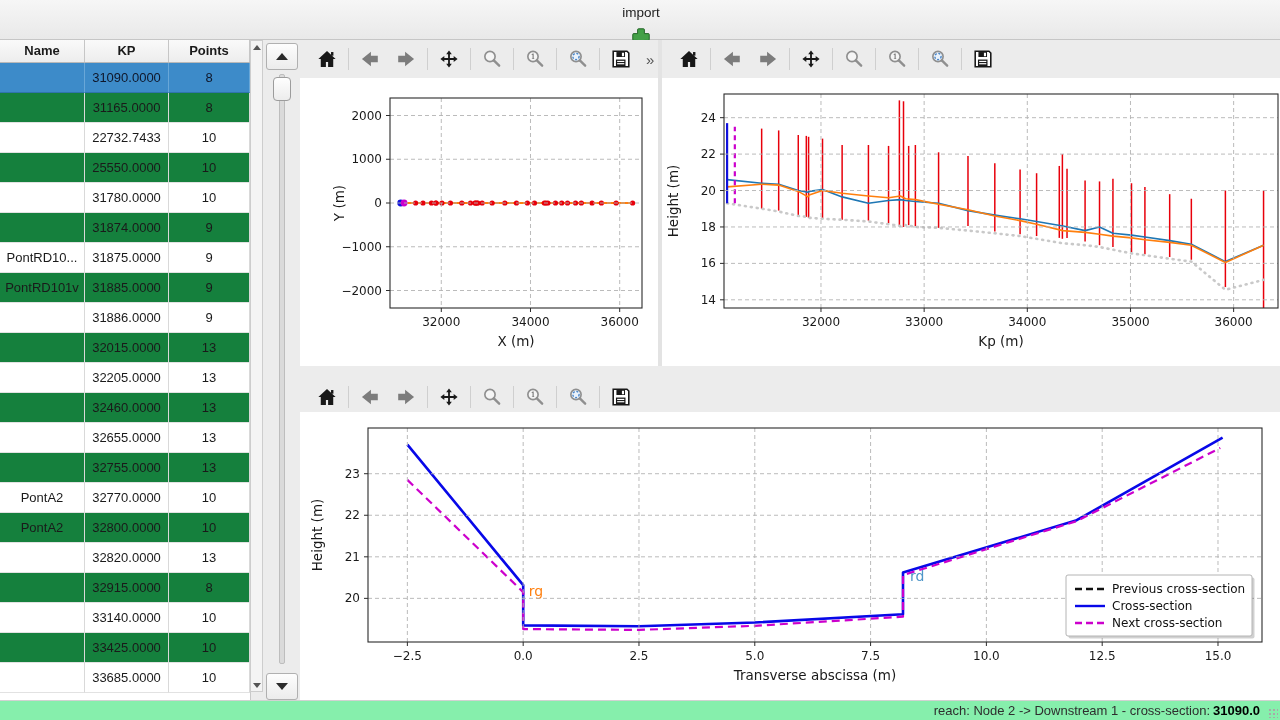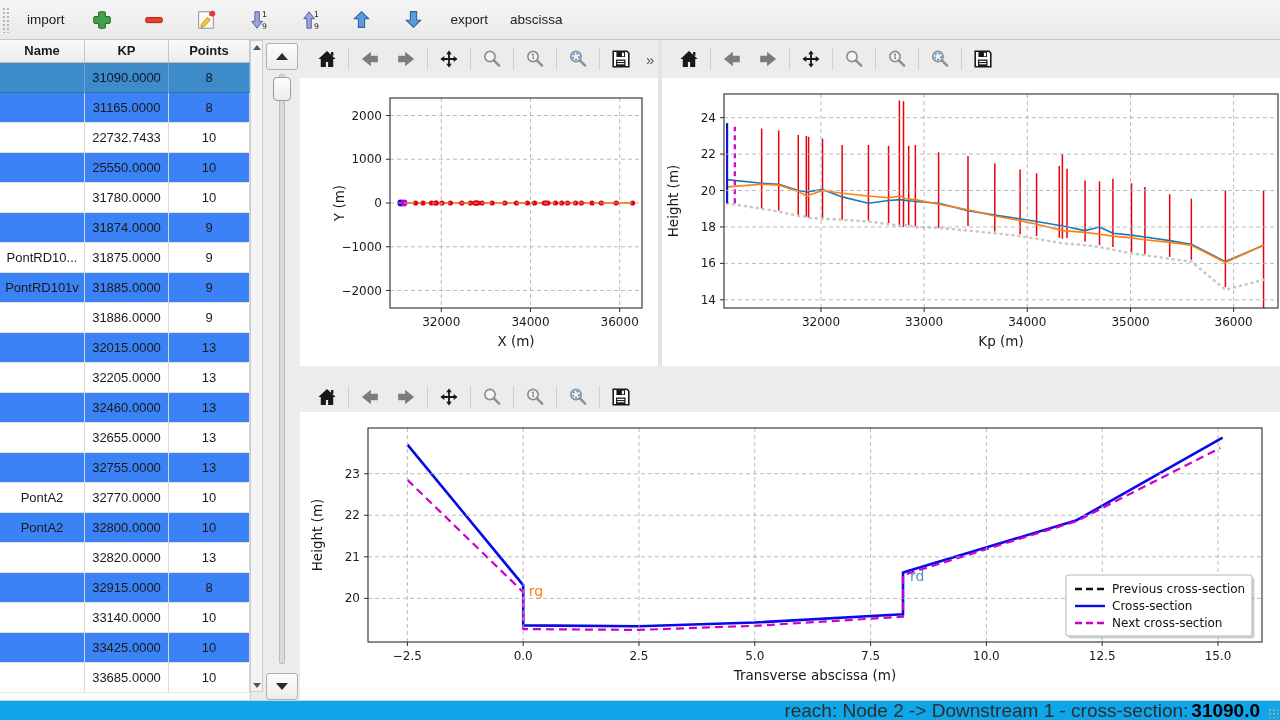--- a/index.html
+++ b/index.html
@@ -3,39 +3,39 @@
 <meta charset="utf-8">
 <style>
   html,body{margin:0;padding:0;}
   body{width:1280px;height:720px;overflow:hidden;background:#ececec;
        font-family:"Liberation Sans",sans-serif;-webkit-font-smoothing:antialiased;}
   #app{position:relative;width:1280px;height:720px;background:#ececec;}
 
   
   #main-toolbar{position:absolute;left:0;top:0;width:1280px;height:40px;
     background:linear-gradient(#f6f6f6,#e9e9e9);border-bottom:1px solid #c6c6c6;
-    display:flex;align-items:center;gap:4px;box-sizing:border-box;padding-left:2px;}
+    display:flex;align-items:center;gap:4px;box-sizing:border-box;padding-left:2px;flex-direction:column;}
   .tb-grip{width:8px;height:26px;margin-right:4px;
     background-image:radial-gradient(#b5b5b5 1px,transparent 1.3px);background-size:4px 4px;}
   .tb-btn{display:flex;align-items:center;justify-content:center;height:30px;min-width:30px;
     padding:0 8px;border:1px solid transparent;border-radius:3px;background:transparent;
     font-size:13.5px;color:#1c1c1c;cursor:default;}
   .tb-btn svg{display:block;}
 
   
   #left-panel{position:absolute;left:0;top:40px;width:300px;height:569px;background:#ececec;}
   #cs-table{position:absolute;left:0;top:0;width:250px;height:660px;background:#fff;
     border-right:1px solid #c9c9c9;font-size:13px;color:#1a1a1a;overflow:hidden;}
   .t-row{display:grid;grid-template-columns:85px 84px 81px;height:30px;line-height:30px;}
   .t-row.head{height:22px;line-height:22px;background:linear-gradient(#fafafa,#ededed);
     font-weight:bold;border-bottom:1px solid #b9b9b9;}
   .t-cell{text-align:center;border-right:1px solid #d9d9d9;border-bottom:1px solid #e2e2e2;
     overflow:hidden;white-space:nowrap;}
   .t-row.head .t-cell{border-right:1px solid #c6c6c6;border-bottom:none;}
-  .t-row.even .t-cell{background:#3b82f6;}
+  .t-row.even .t-cell{background:#15803d;}
   .t-row.sel .t-cell{background:#3d8bc9;color:#0f172a;border-right-color:#68a7d8;border-bottom-color:#2f74ad;}
 
   
   #table-scrollbar{position:absolute;left:250px;top:0;width:13px;height:652px;
     background:#f4f4f4;border:1px solid #cdcdcd;box-sizing:border-box;}
   .sb-arrow{position:absolute;left:0;width:100%;height:12px;display:flex;align-items:center;justify-content:center;}
   .tri{width:0;height:0;border-left:4px solid transparent;border-right:4px solid transparent;}
   .tri.up{border-bottom:5px solid #555;}
   .tri.down{border-top:5px solid #555;}
 
@@ -63,22 +63,22 @@
   svg.figure{position:absolute;background:#fff;font-family:"DejaVu Sans",sans-serif;}
   #plan-figure{left:0;top:38px;}
   #profile-figure{left:362px;top:38px;}
   #cross-figure{left:0;top:372px;}
   #hsplitter{position:absolute;left:0;top:366px;width:980px;height:12px;background:#ececec;
     display:flex;align-items:center;justify-content:center;}
   #hsplitter .dots{width:44px;height:4px;
     background-image:radial-gradient(#9a9a9a 1.1px,transparent 1.4px);background-size:7px 4px;background-position:center;}
 
   
-  #status-bar{position:absolute;left:0;top:700px;width:1280px;height:20px;background:#0ea5e9;
-    border-top:1px solid #d2d2d2;box-sizing:border-box;font-size:19px;color:#2e2e2e;
+  #status-bar{position:absolute;left:0;top:700px;width:1280px;height:20px;background:#86efac;
+    border-top:1px solid #d2d2d2;box-sizing:border-box;font-size:13px;color:#2e2e2e;
     display:flex;align-items:center;justify-content:flex-end;padding-right:20px;}
   #status-bar b{margin-left:3px;color:#000;}
   #resize-grip{position:absolute;right:2px;bottom:2px;width:10px;height:10px;
     background-image:radial-gradient(#a8a8a8 1px,transparent 1.2px);background-size:4px 4px;}
 </style>
 </head>
 <body>
 
 <div id="app">
 

